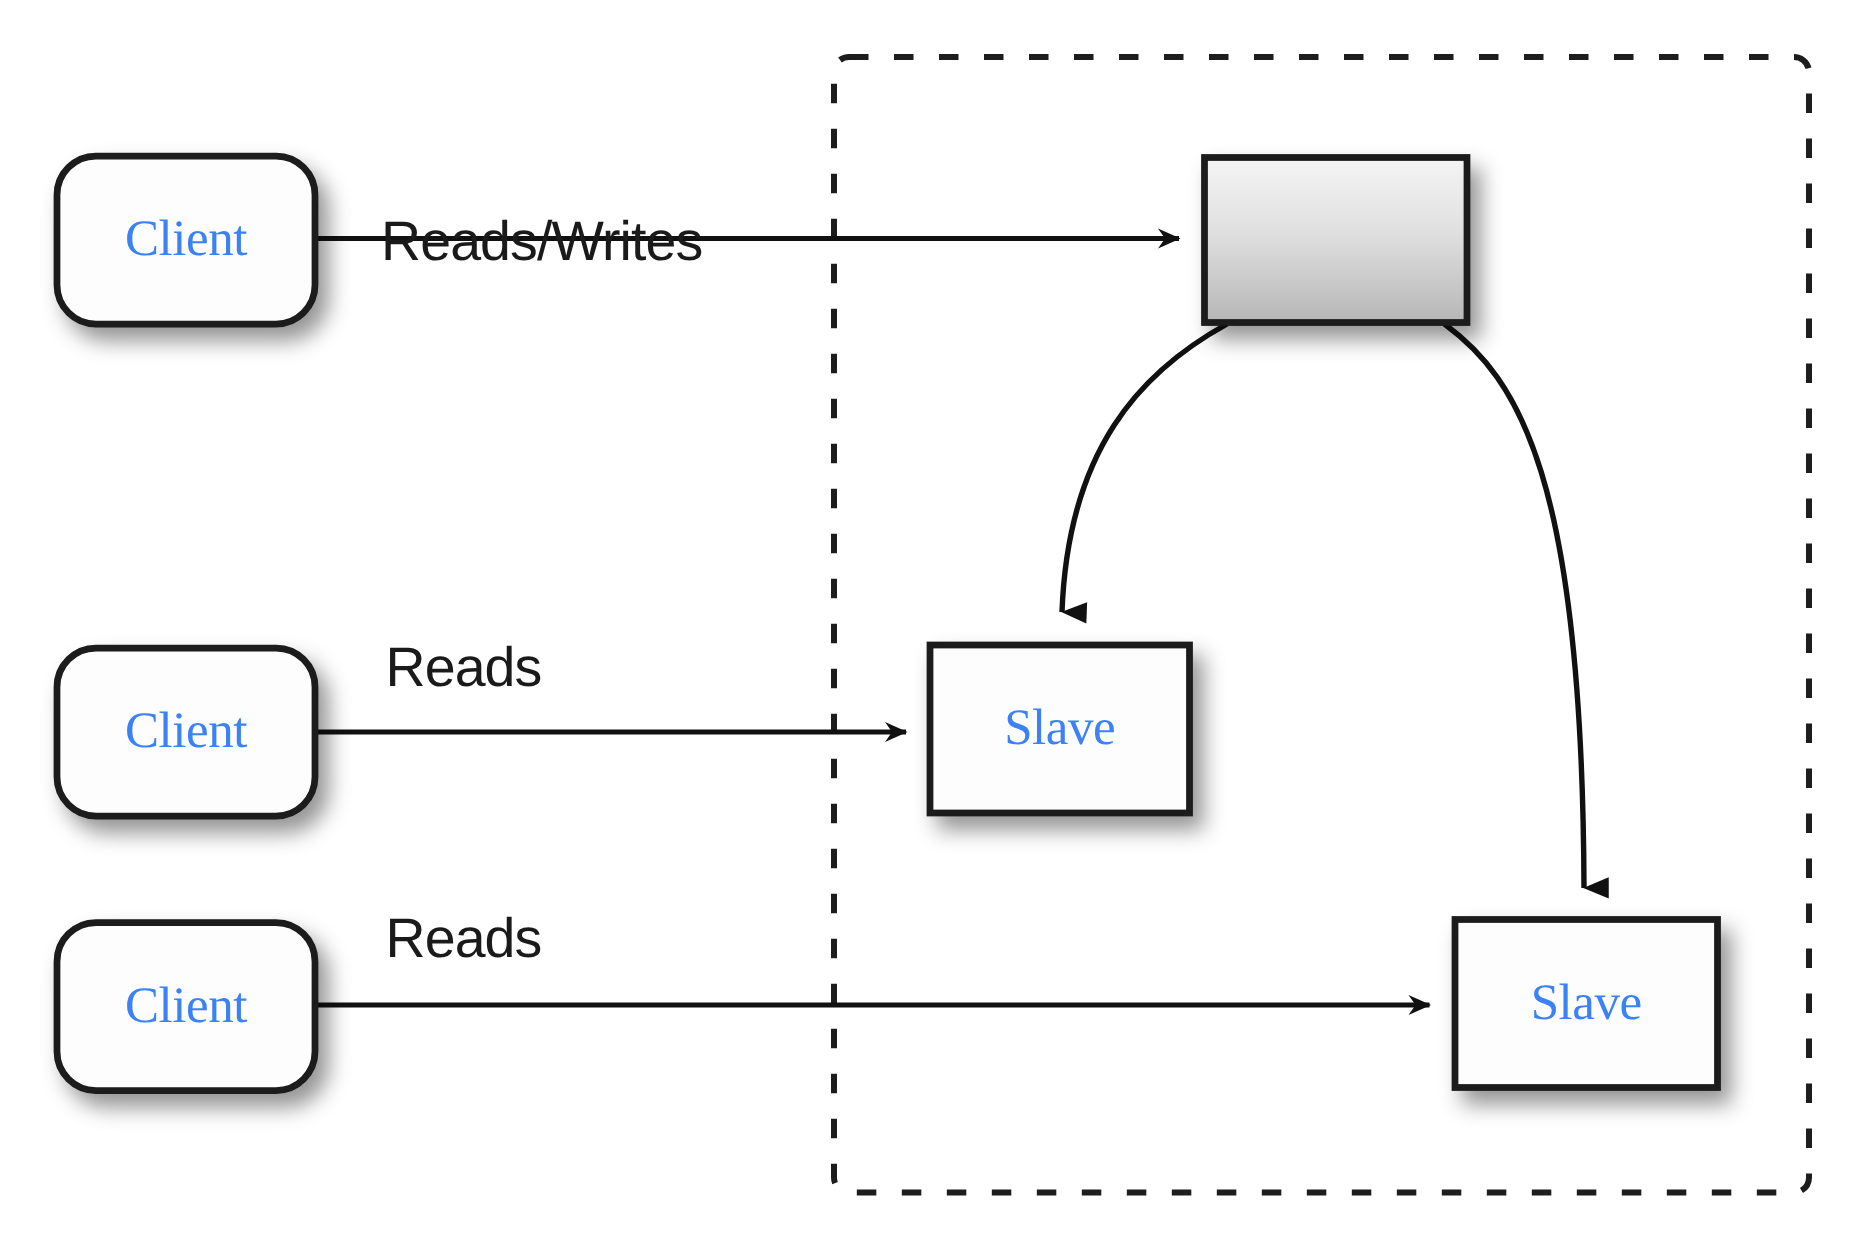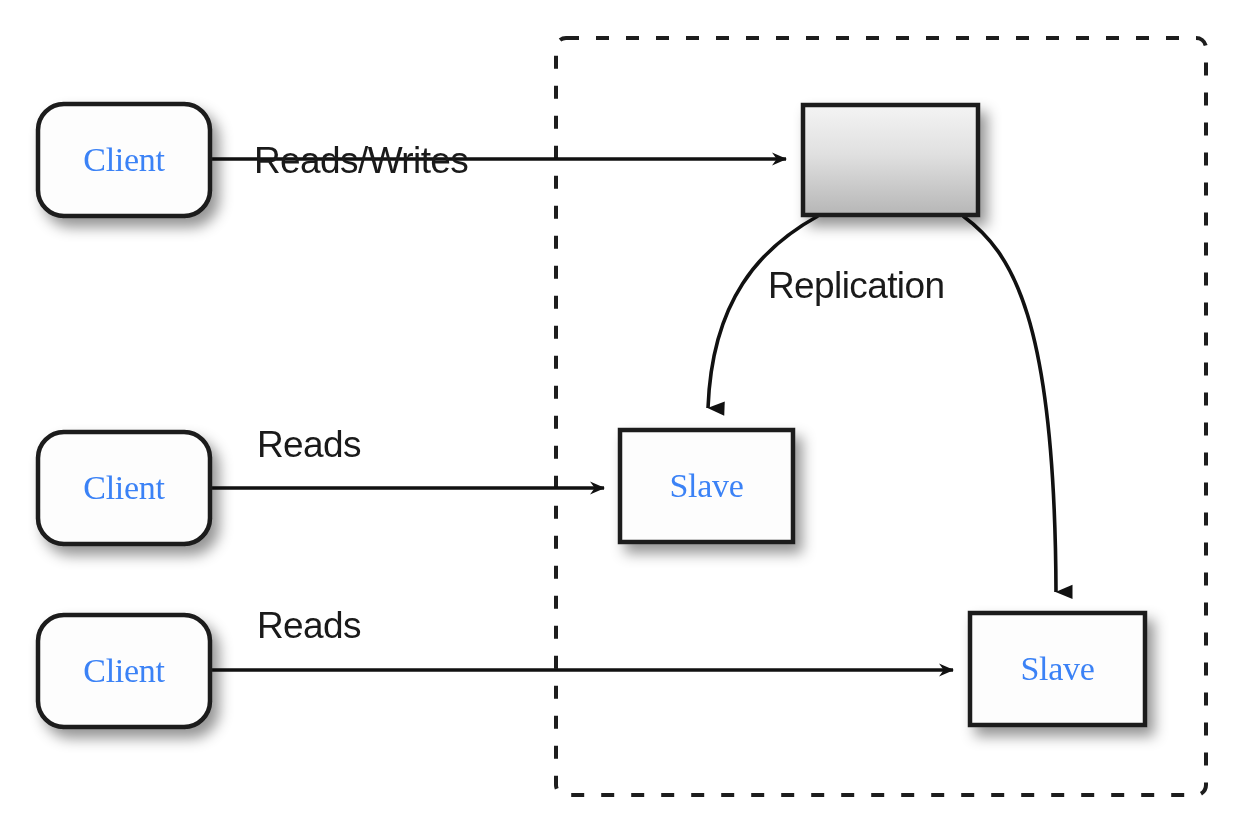--- a/index.html
+++ b/index.html
@@ -90,15 +90,14 @@
 
   <div class="node-label" style="left:38px; top:104px; width:172px; height:112px;">Client</div>
   <div class="node-label" style="left:38px; top:432px; width:172px; height:112px;">Client</div>
   <div class="node-label" style="left:38px; top:615px; width:172px; height:112px;">Client</div>
   <div class="node-label" style="left:620px; top:430px; width:173px; height:112px;">Slave</div>
   <div class="node-label" style="left:970px; top:613px; width:175px; height:112px;">Slave</div>
 
   <div class="edge-label" style="left:254px; top:100px;margin-top:40px;">Reads/Writes</div>
   <div class="edge-label" style="left:257px; top:424px;">Reads</div>
   <div class="edge-label" style="left:257px; top:605px;">Reads</div>
-  <div class="edge-label" style="left:768px; top:265px;">Replication</div>
 
 </div>
 
 </body></html>

